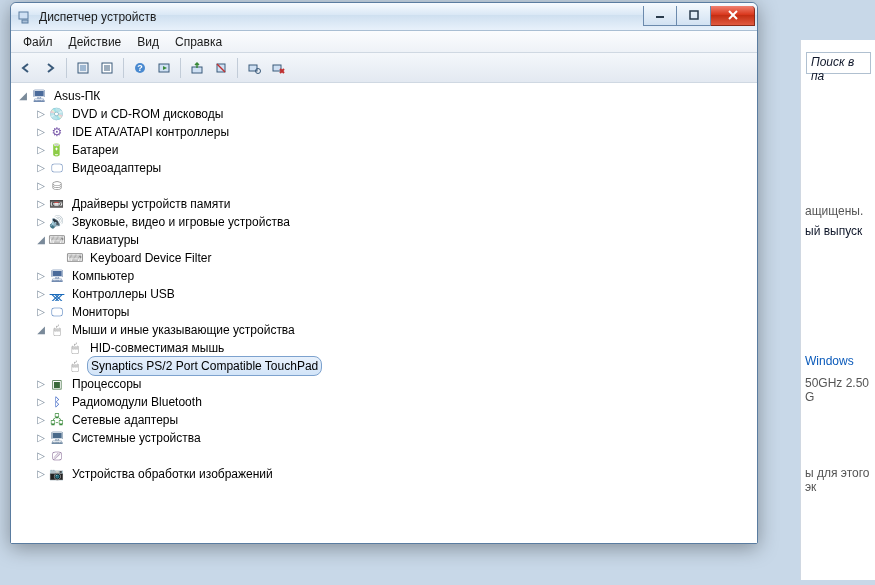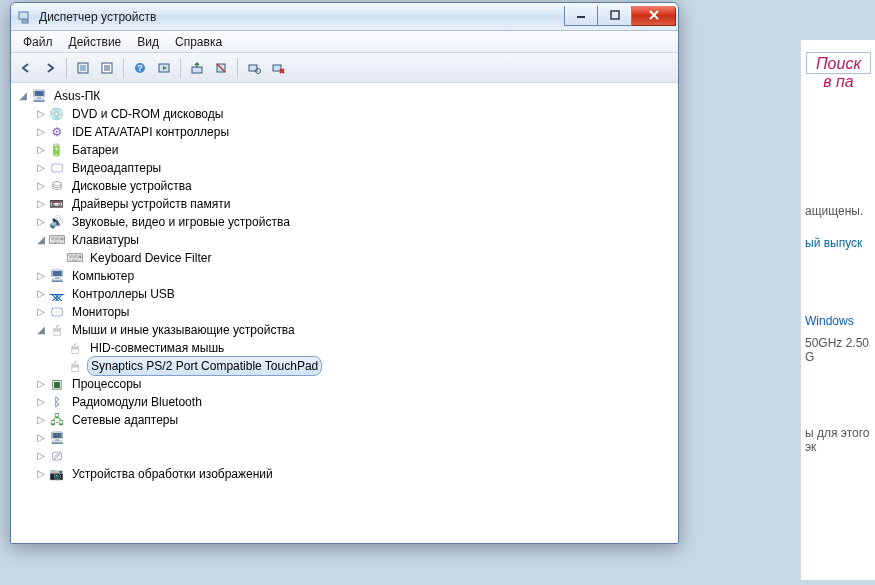--- a/index.html
+++ b/index.html
@@ -10,21 +10,21 @@
     background: #c8d8e8;
     width: 875px;
     height: 585px;
     overflow: hidden;
     position: relative;
   }
   .bg-fragments { position:absolute; inset:0; }
   .window {
     position: absolute;
     left: 10px; top: 2px;
-    width: 669px; height: 542px;
+    width: 748px; height: 542px;
     background: #fff;
     border: 1px solid #5a7ca0;
     border-radius: 6px 6px 2px 2px;
     box-shadow: 0 4px 20px rgba(0,0,0,0.35);
     display: flex;
     flex-direction: column;
   }
   .titlebar {
     height: 28px;
     background: linear-gradient(#f7fbff, #d9e7f5 45%, #cfe0f0 46%, #e8f1fb);
@@ -104,33 +104,33 @@
   .ic-sys{color:#4a6a8a} .ic-hid{color:#7a5a8a} .ic-img{color:#8a5a3a}
   
   .right-panel {
     position:absolute; top:40px; left:800px; width:75px; height:540px;
     background:#fff; border-left:1px solid #d0d8e2; padding:14px 4px;
     font-size:12px; color:#0a5aba;
   }
   .right-panel .grey{color:#555}
   .searchbox{
     position:absolute; top:52px; left:806px; width:65px; height:22px;
-    background:#fff; border:1px solid #b0c0d0; padding:2px 4px; color:#be185d;
-    font-style:italic; font-size:16px;text-align:center;
+    background:#fff; border:1px solid #b0c0d0; padding:2px 4px; color:#0f172a;
+    font-style:italic; font-size:12px;
   }
 </style>
 </head>
 <body>
 
 <div class="bg-fragments">
   <div class="right-panel">
     <div style="height:60px"></div>
     <div class="grey" style="margin-top:90px">ащищены.</div>
-    <div style="margin-top:18px;color:#0369a1">ый выпуск</div>
-    <div style="margin-top:64px;color:#0a5aba">Windows</div>
+    <div style="margin-top:6px;color:#0f172a">ый выпуск</div>
+    <div style="margin-top:116px;color:#0a5aba">Windows</div>
     <div class="grey" style="margin-top:8px">50GHz  2.50 G</div>
     <div class="grey" style="margin-top:62px">ы для этого эк</div>
   </div>
   <div class="searchbox">Поиск в па</div>
 </div>
 
 <div class="window">
   <div class="titlebar">
     <span class="app-icon">
       <svg width="16" height="16" viewBox="0 0 16 16">
@@ -258,21 +258,20 @@
             <span class="label">Батареи</span>
           </div>
         <div class="row">
             <span class="expander">▷</span>
             <span class="dev-icon ic-vid">🖵</span>
             <span class="label">Видеоадаптеры</span>
           </div>
         <div class="row">
             <span class="expander">▷</span>
             <span class="dev-icon ic-disk">⛁</span>
-            <span class="label">Дисковые устройства</span>
           </div>
         <div class="row">
             <span class="expander">▷</span>
             <span class="dev-icon ic-mem">📼</span>
             <span class="label">Драйверы устройств памяти</span>
           </div>
         <div class="row">
             <span class="expander">▷</span>
             <span class="dev-icon ic-snd">🔊</span>
             <span class="label">Звуковые, видео и игровые устройства</span>
@@ -336,20 +335,21 @@
             <span class="label">Радиомодули Bluetooth</span>
           </div>
         <div class="row">
             <span class="expander">▷</span>
             <span class="dev-icon ic-net">🖧</span>
             <span class="label">Сетевые адаптеры</span>
           </div>
         <div class="row">
             <span class="expander">▷</span>
             <span class="dev-icon ic-sys">🖥</span>
+            <span class="label">Системные устройства</span>
           </div>
         <div class="row">
             <span class="expander">▷</span>
             <span class="dev-icon ic-hid">⎚</span>
           </div>
         <div class="row">
             <span class="expander">▷</span>
             <span class="dev-icon ic-img">📷</span>
             <span class="label">Устройства обработки изображений</span>
           </div>

